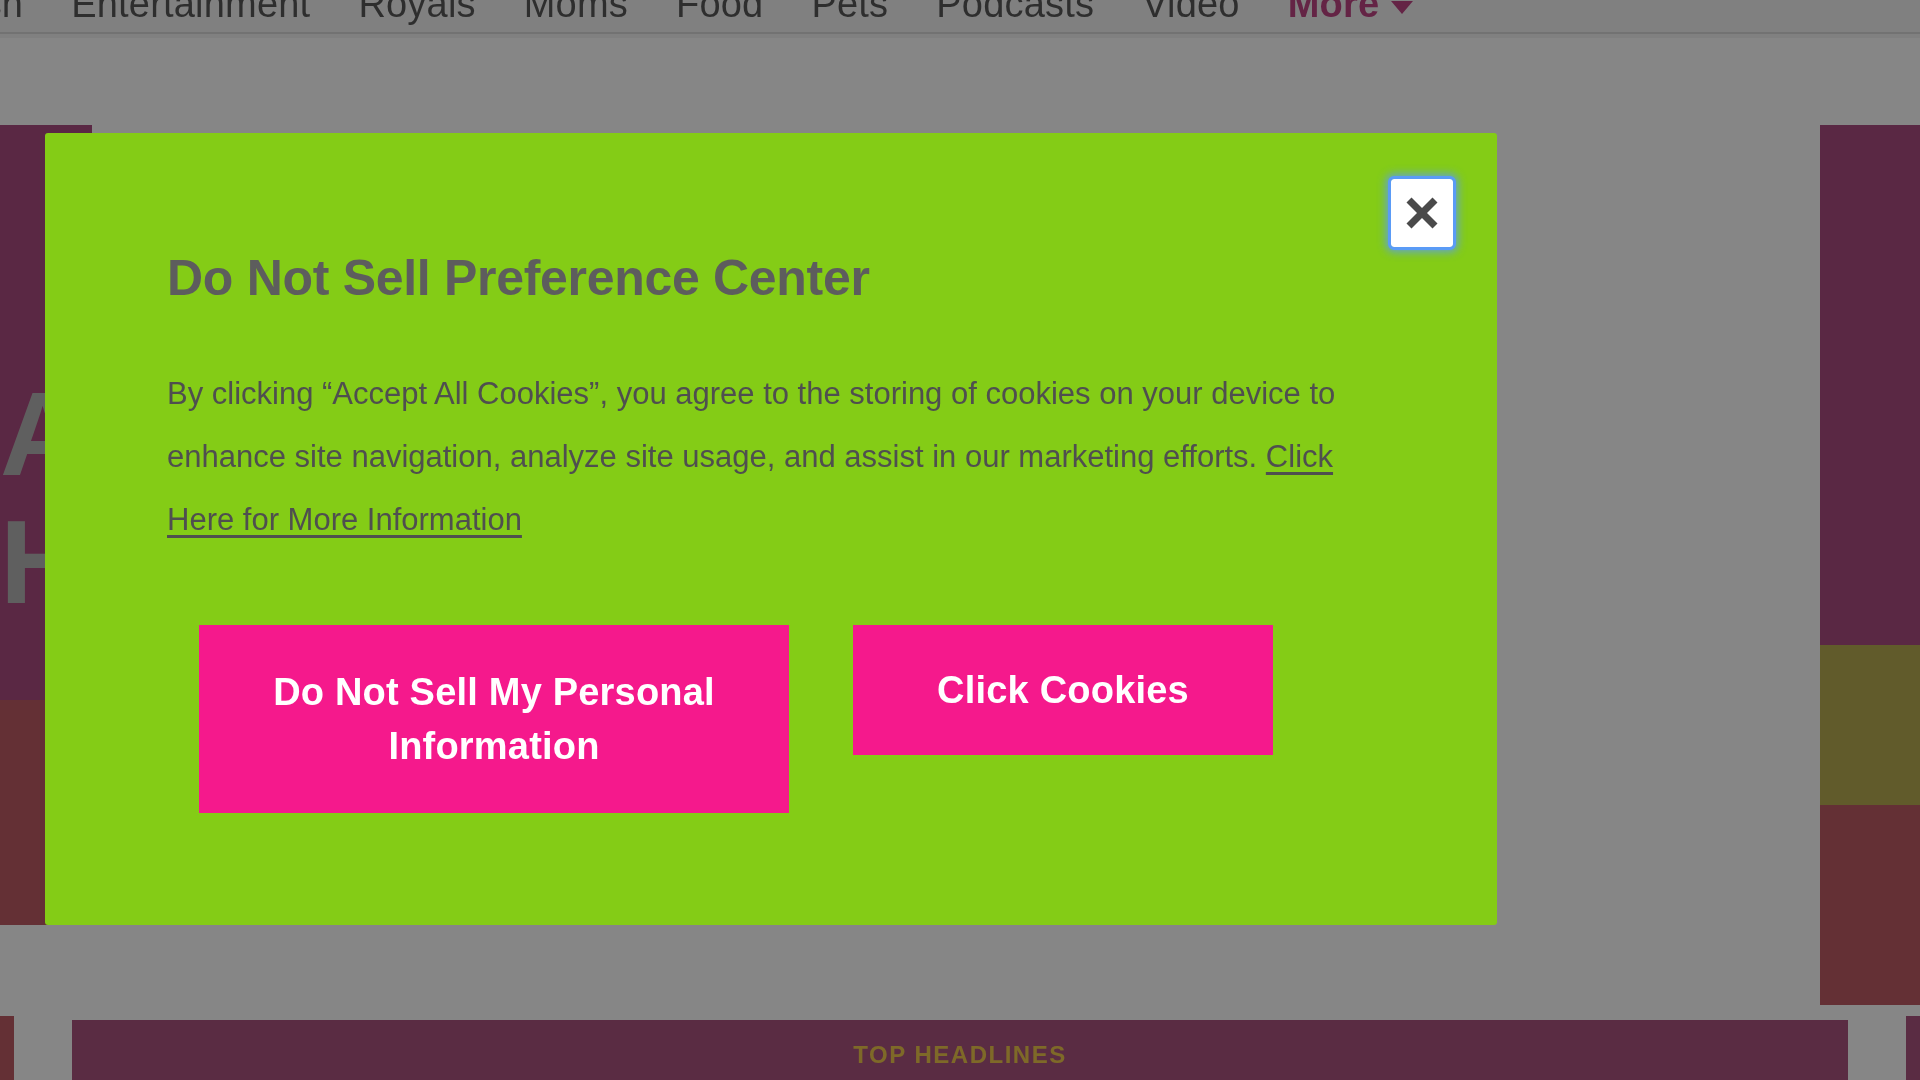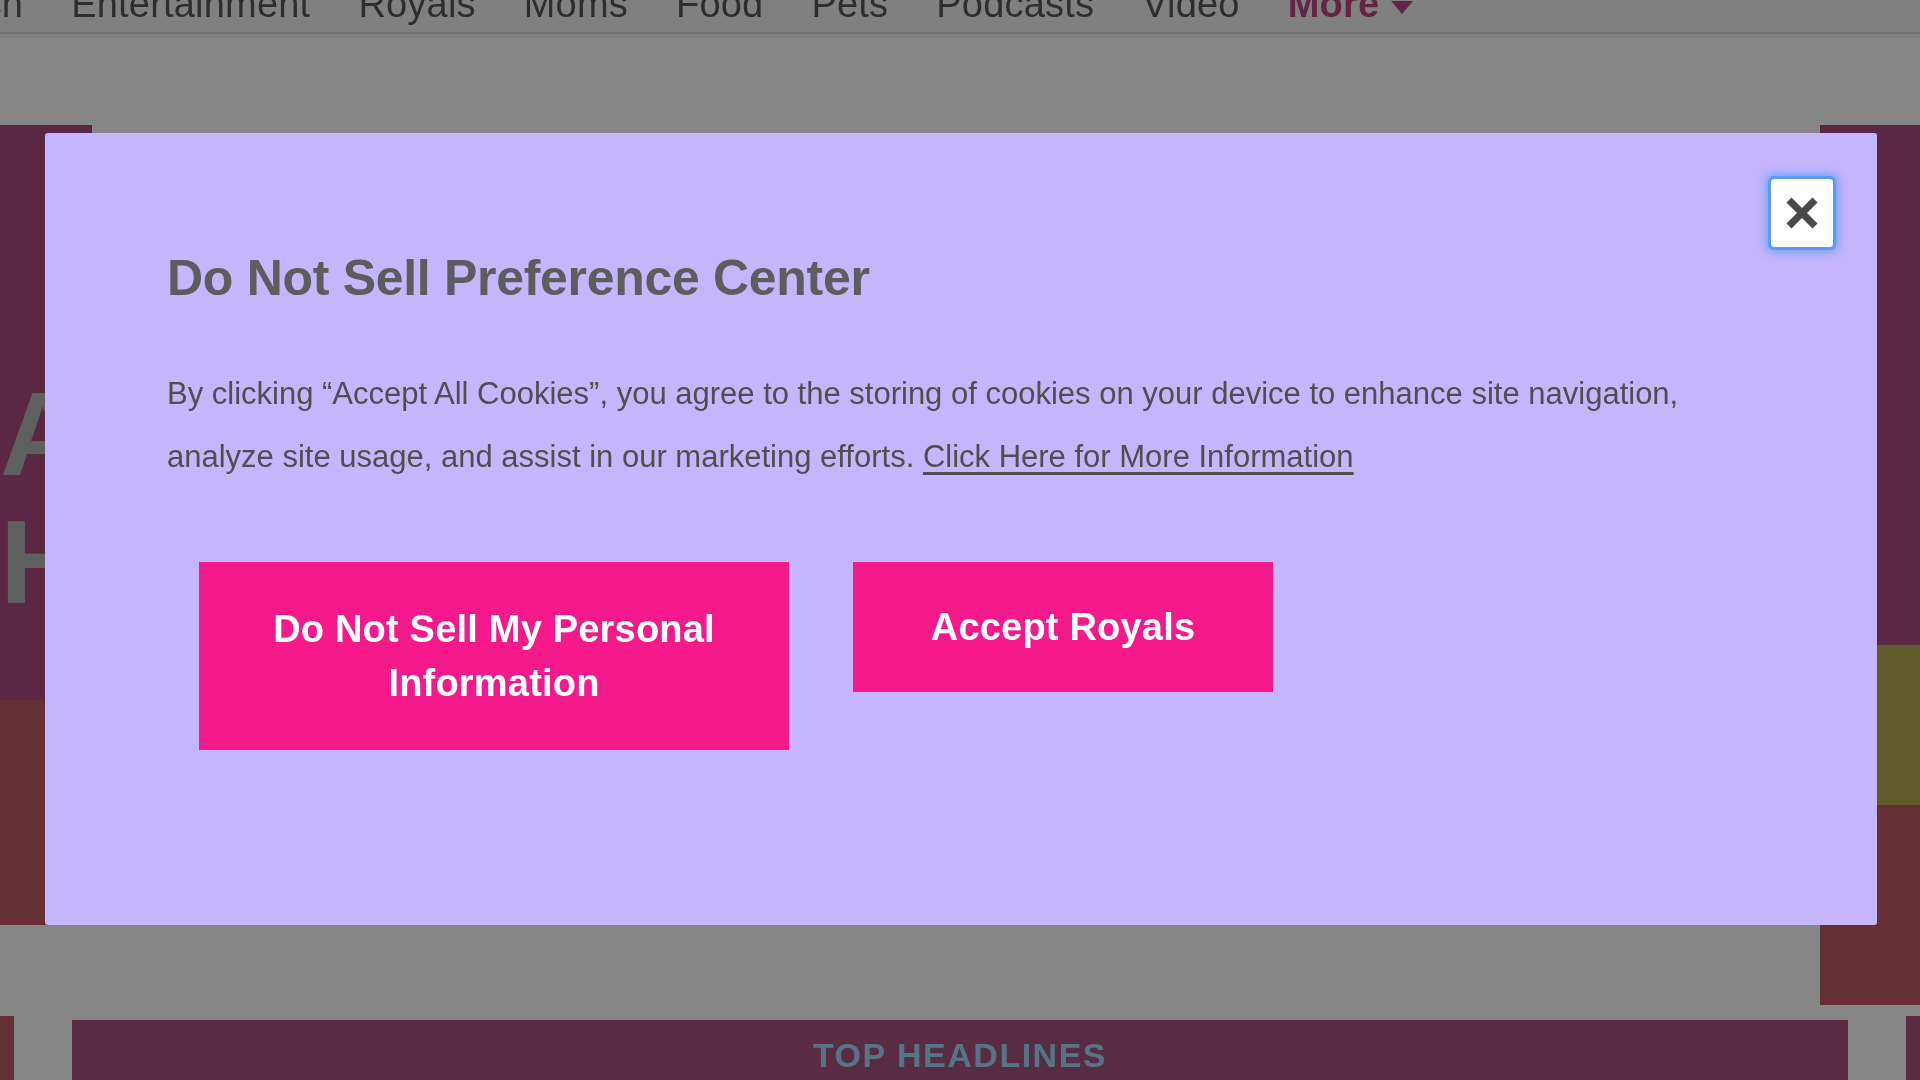--- a/index.html
+++ b/index.html
@@ -127,22 +127,22 @@
     left: 72px;
     right: 72px;
     top: 1020px;
     height: 70px;
     background: #8d1450;
     display: flex;
     align-items: center;
     justify-content: center;
   }
   .headlines-label {
-    color: #7dd3fc;
-    font-size: 34px;
+    color: #eab308;
+    font-size: 24px;
     font-weight: 700;
     letter-spacing: 1.5px;
   }
   .headlines-side {
     position: absolute;
     top: 1016px;
     width: 14px;
     height: 64px;
     background: #a61f2b;
   }
@@ -161,23 +161,23 @@
     width: 1920px;
     height: 38px;
     background: rgba(40,40,40,0.06);
   }
 
   
   .dialog {
     position: absolute;
     left: 45px;
     top: 133px;
-    width: 1832px;
+    width: 1452px;
     height: 792px;
-    background: #c4b5fd;
+    background: #84cc16;
     border-radius: 3px;
     box-sizing: border-box;
     padding: 0;
   }
 
   .close-btn {
     position: absolute;
     right: 44px;
     top: 46px;
     width: 62px;
@@ -315,18 +315,18 @@
 
     <div class="dialog-body">
       <h1 class="dialog-title">Do Not Sell Preference Center</h1>
 
       <p class="dialog-desc">
         <span>By clicking “Accept All Cookies”, you agree to the storing of cookies on your device to enhance site navigation, analyze site usage, and assist in our marketing efforts. </span><a class="more-info-link">Click Here for More Information</a>
       </p>
 
       <div class="dialog-actions">
         <button class="btn btn-dns">Do Not Sell My Personal Information</button>
-        <button class="btn btn-accept">Accept Royals</button>
+        <button class="btn btn-accept">Click Cookies</button>
       </div>
     </div>
   </div>
 
 </div>
 
 </body></html>

